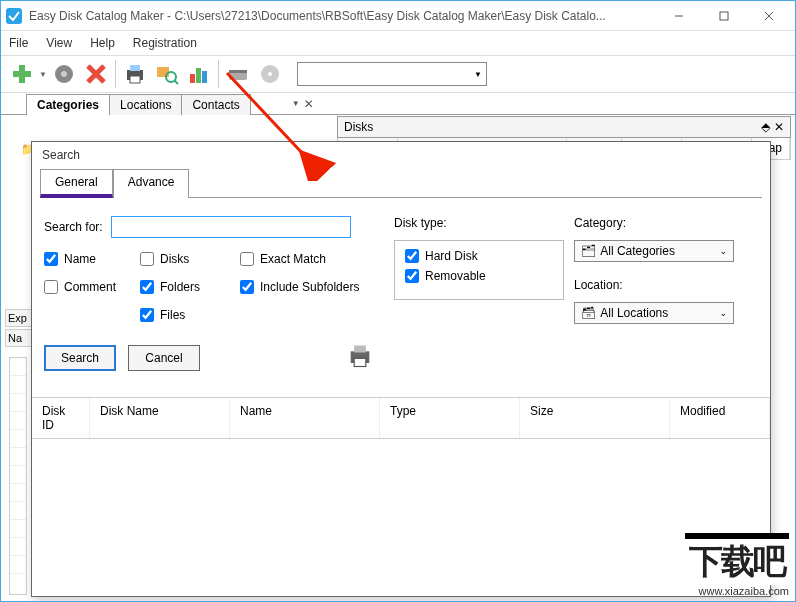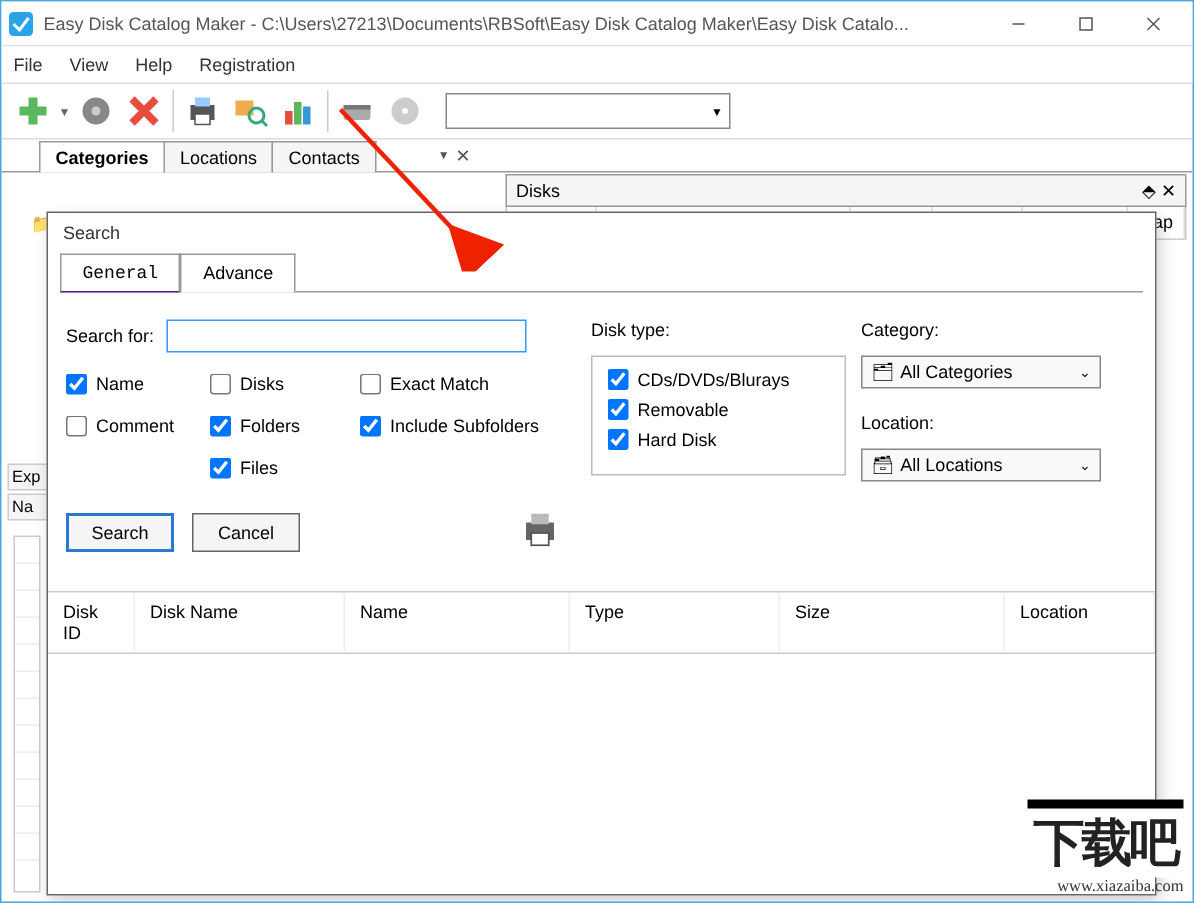--- a/index.html
+++ b/index.html
@@ -31,21 +31,21 @@
 .disks-cols { display: flex; border: 1px solid #ccc; border-top: none; height: 22px; background: #fff; }
 .disks-cols > div { border-right: 1px solid #ddd; padding: 3px 8px; }
 
 .left-panel { position: absolute; top: 138px; left: 8px; width: 320px; }
 .allcat-row { height: 20px; display: flex; align-items: center; gap: 6px; padding-left: 12px; color: #333; }
 
 .search-dialog { position: absolute; top: 140px; left: 30px; width: 740px; height: 456px; background: #fff; border: 1px solid #666; box-shadow: 2px 4px 10px rgba(0,0,0,0.2); z-index: 10; }
 .search-title { padding: 6px 10px; color: #333; }
 .search-tabs { display: flex; border-bottom: 1px solid #999; margin: 0 8px; }
 .search-tab { padding: 5px 14px; border: 1px solid #999; border-bottom: none; background: #fff; position: relative; top: 1px; }
-.search-tab.active { border-bottom: 1px solid #4c1d95; font-family: Liberation Mono, monospace; }
+.search-tab.active { border-bottom: 4px solid #4c1d95; }
 .search-body { display: flex; padding: 18px 12px 8px 12px; gap: 10px; }
 .s-col1 { flex: 0 0 340px; }
 .s-col2 { flex: 0 0 170px; }
 .s-col3 { flex: 1; }
 .field-row { display: flex; align-items: center; gap: 8px; margin-bottom: 14px; }
 .text-input { width: 240px; height: 22px; border: 1px solid #3399ff; outline: none; padding: 0 4px; }
 .check-grid { display: grid; grid-template-columns: 96px 100px 140px; row-gap: 14px; }
 .chk { display: flex; align-items: center; gap: 6px; }
 .chk input { width: 14px; height: 14px; }
 .group-label { margin-bottom: 10px; display: block; }
@@ -61,21 +61,21 @@
 
 .expl { position: absolute; top: 308px; left: 4px; width: 38px; }
 .expl-head { writing-mode: horizontal-tb; font-size: 11px; padding: 2px; border: 1px solid #ccc; background: #f5f5f5; }
 .sidestrip { position: absolute; top: 356px; left: 8px; width: 18px; bottom: 6px; border: 1px solid #ccc; background: #fff; }
 .sidestrip div { height: 18px; border-bottom: 1px solid #eee; }
 
 .arrow-annot { position: absolute; top: 60px; left: 208px; z-index: 20; pointer-events: none; }
 
 .watermark { position: absolute; right: 6px; bottom: 4px; color: #222; z-index: 30; font-family: Arial; }
 .watermark .big { font-size: 34px; font-weight: 900; letter-spacing: -2px; background: #fff; padding: 0 4px; display: inline-block; border-top: 6px solid #000; }
-.watermark .url { font-size: 11px; text-align: right; color: #333; font-family: Liberation Serif, serif; }
+.watermark .url { font-size: 11px; text-align: right; color: #333; }
 </style>
 </head>
 <body>
 
 <div class="titlebar">
   <span class="titlebar-icon">
     <svg viewBox="0 0 18 18">
         <rect x="1" y="1" width="16" height="16" rx="3" fill="#2aa3e8"></rect>
         <path d="M4 9 L8 13 L14 5" stroke="#fff" stroke-width="2" fill="none"></path>
       </svg>
@@ -270,29 +270,25 @@
               <rect x="7" y="3" width="10" height="6" fill="#bbb"></rect>
               <rect x="7" y="14" width="10" height="7" fill="#fff" stroke="#555"></rect>
             </svg></span>
       </div>
     </div>
     <div class="s-col2">
       <span class="group-label">Disk type:</span>
       <div class="fieldset">
         <label class="chk" style="margin-bottom:6px">
             <input type="checkbox" checked="" style="">
-            <span>CDs/DVDs/Blurays</span>
+            <span>Hard Disk</span>
           </label>
         <label class="chk" style="margin-bottom:6px">
             <input type="checkbox" checked="" style="">
             <span>Removable</span>
-          </label>
-        <label class="chk" style="margin-bottom:6px">
-            <input type="checkbox" checked="" style="">
-            <span>Hard Disk</span>
           </label>
       </div>
     </div>
     <div class="s-col3">
       <span class="group-label">Category:</span>
       <div class="combo">
         <span style="display:flex;align-items:center;gap:4px">
             <span>🗂</span>
             <span>All Categories</span>
           </span>
@@ -307,21 +303,21 @@
         <span style="font-size:9px;">⌄</span>
       </div>
     </div>
   </div>
   <div class="results-head">
     <div style="width:58px">Disk ID</div>
     <div style="width:140px">Disk Name</div>
     <div style="width:150px">Name</div>
     <div style="width:140px">Type</div>
     <div style="width:150px">Size</div>
-    <div style="flex:1">Location</div>
+    <div style="flex:1">Modified</div>
   </div>
 </div>
 
 <svg class="arrow-annot" width="140" height="120">
   <defs>
       <marker id="ah" markerWidth="12" markerHeight="12" refX="2" refY="6" orient="auto">
         <path d="M0,0 L12,6 L0,12 Z" fill="#e20"></path>
       </marker>
     </defs>
   <line x1="110" y1="110" x2="18" y2="12" stroke="#e20" stroke-width="3" marker-start="url(#ah)"></line>

